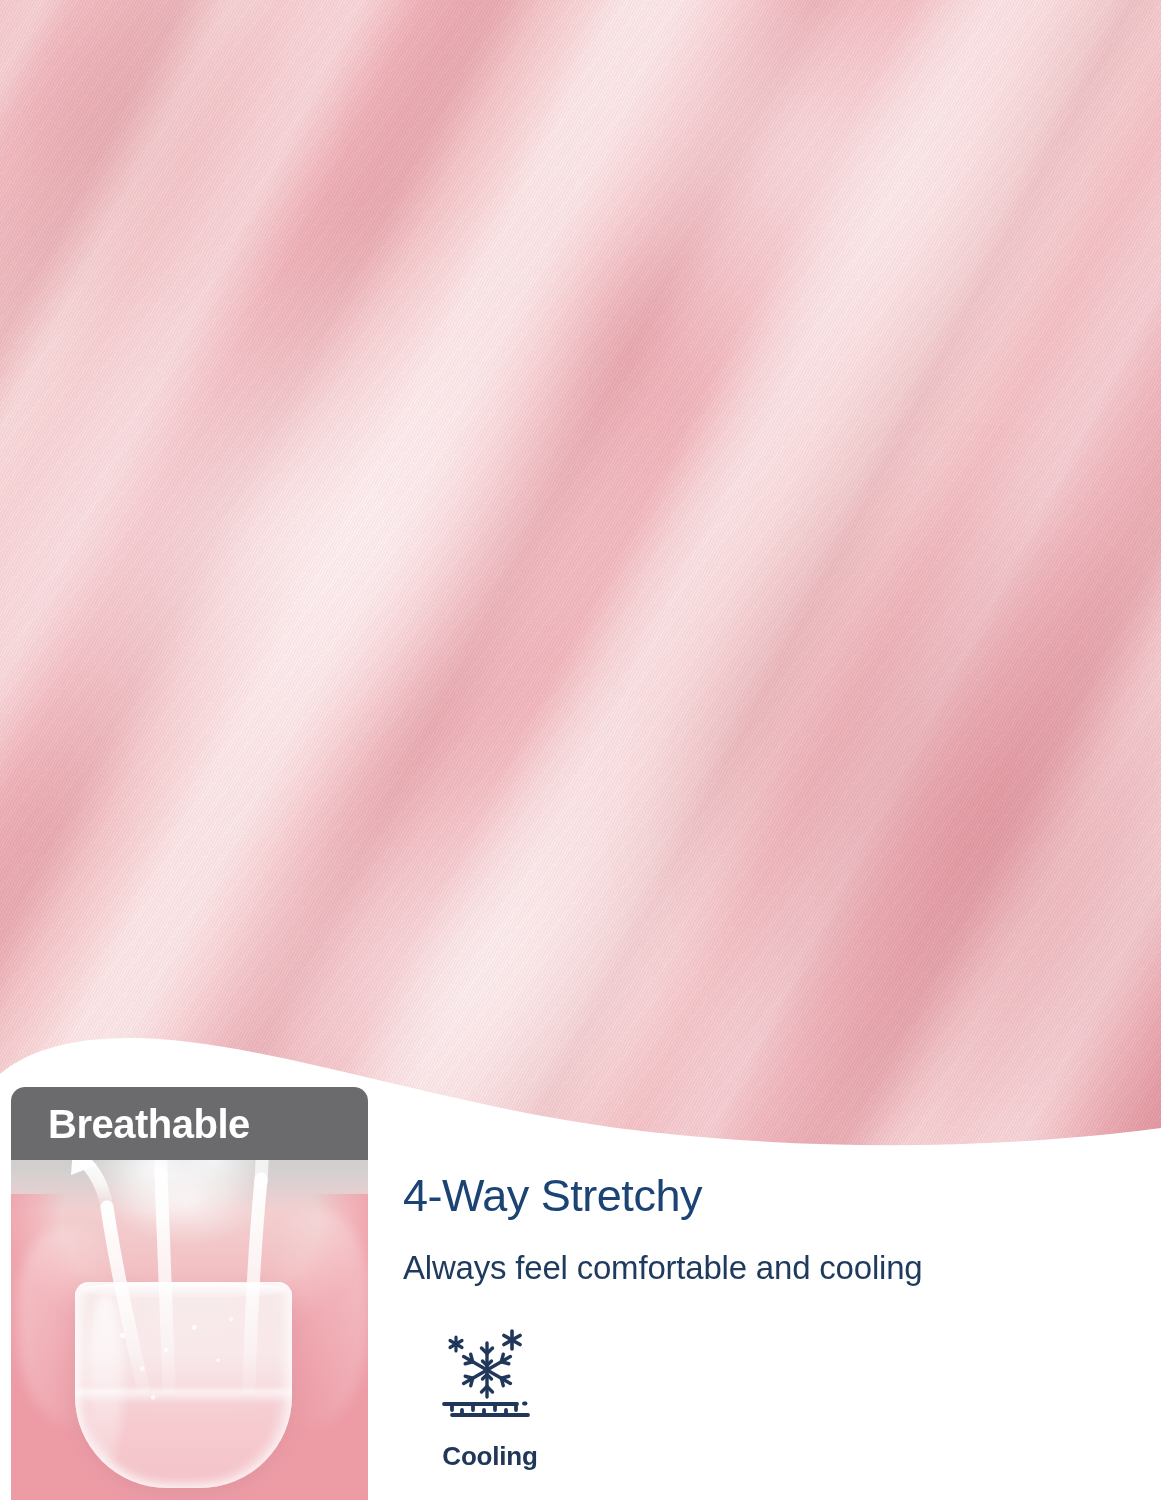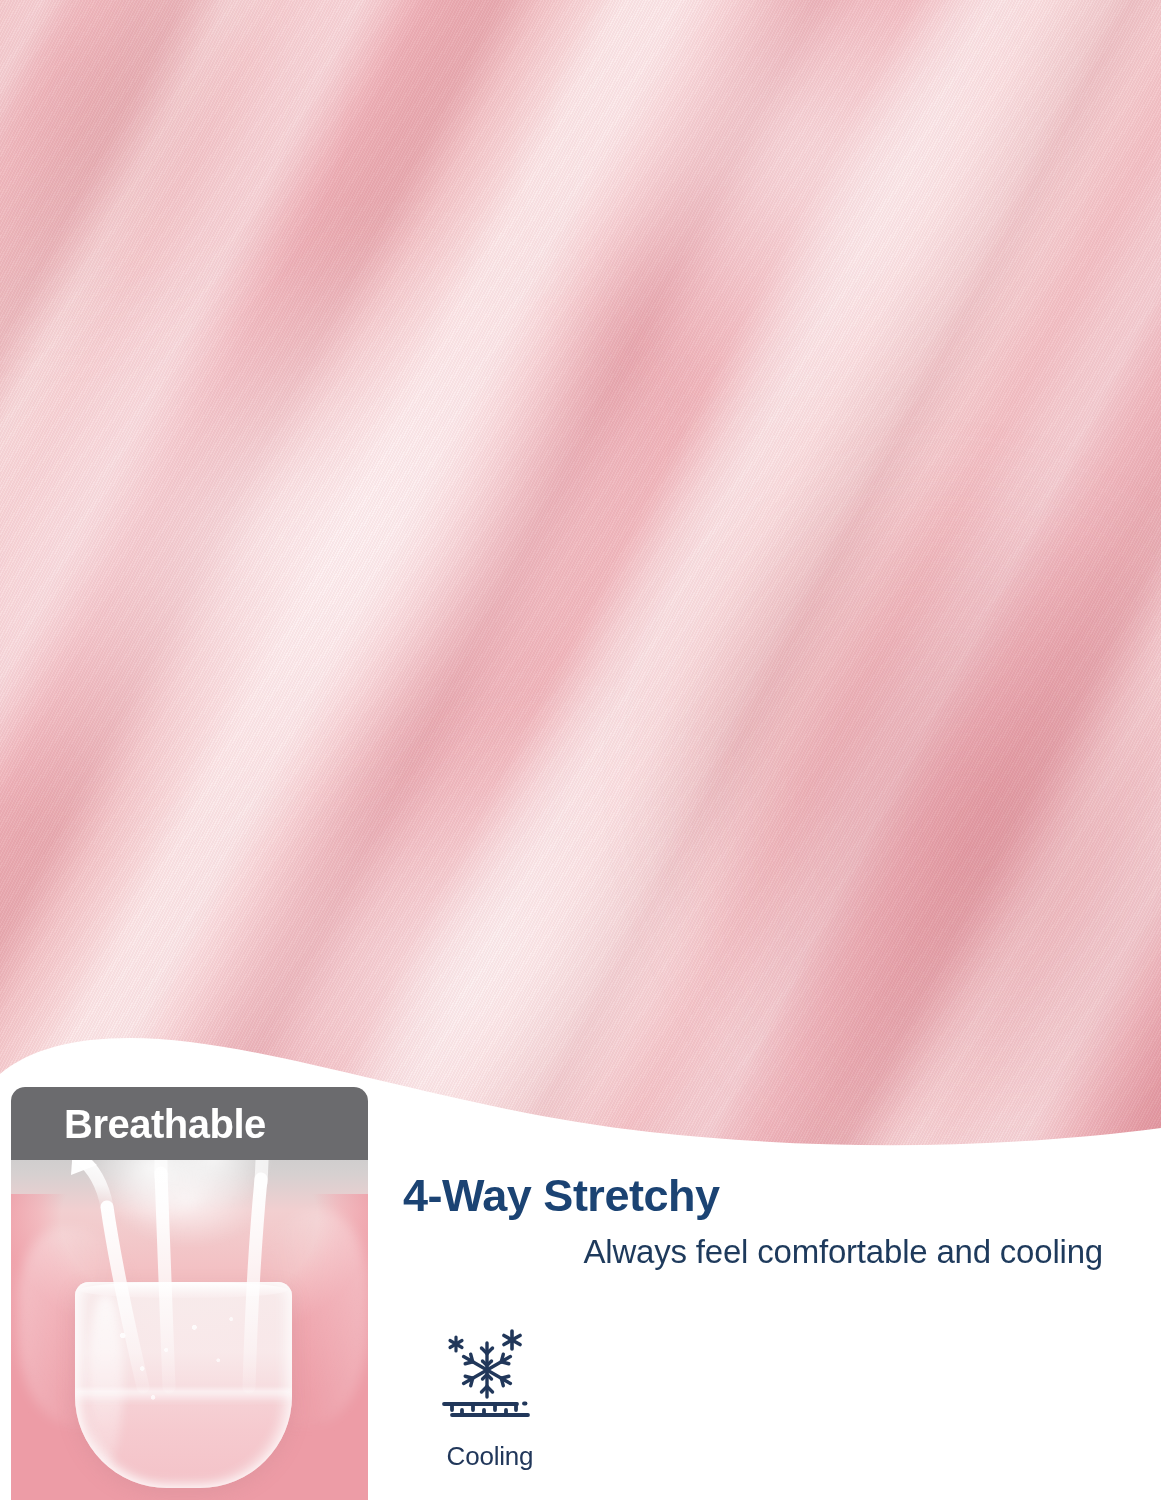--- a/index.html
+++ b/index.html
@@ -251,46 +251,45 @@
     background:#6b6b6e;
     border-radius:14px 14px 0 0;
     display:flex;
     align-items:center;
   }
   .inset-header-label {
     color:#ffffff;
     font-size:40px;
     font-weight:700;
     letter-spacing:-0.5px;
-    padding-left:53px;
+    padding-left:37px;
     line-height:1;
     text-align:right;
   }
 
   
   .copy-block {
     position:absolute;
     left:403px; top:1172px;
     width:700px;
   }
   .headline {
     font-size:45px;
-    font-weight:700;
+    font-weight:400;
     color:#1b4373;
     letter-spacing:-0.5px;
     line-height:1.06;
   }
   .subhead {
-    margin-top:12px;
+    margin-top:28px;
     font-size:33px;
     font-weight:400;
     color:#1e3a5c;
     letter-spacing:-0.2px;
     line-height:1.2;
-    text-align:right;
   }
 
   
   .feature-row {
     position:absolute;
     left:400px; top:1325px;
     width:720px;
     display:flex;
     justify-content:flex-start;
   }
@@ -303,21 +302,21 @@
   .feature-icon {
     width:104px; height:104px;
     display:flex;
     align-items:center;
     justify-content:center;
   }
   .feature-icon svg { display:block; }
   .feature-label {
     margin-top:12px;
     font-size:26px;
-    font-weight:400;
+    font-weight:700;
     color:#21375a;
     letter-spacing:-0.2px;
     white-space:nowrap;
   }
 </style>
 </head>
 <body>
 
 <div id="page">
 

